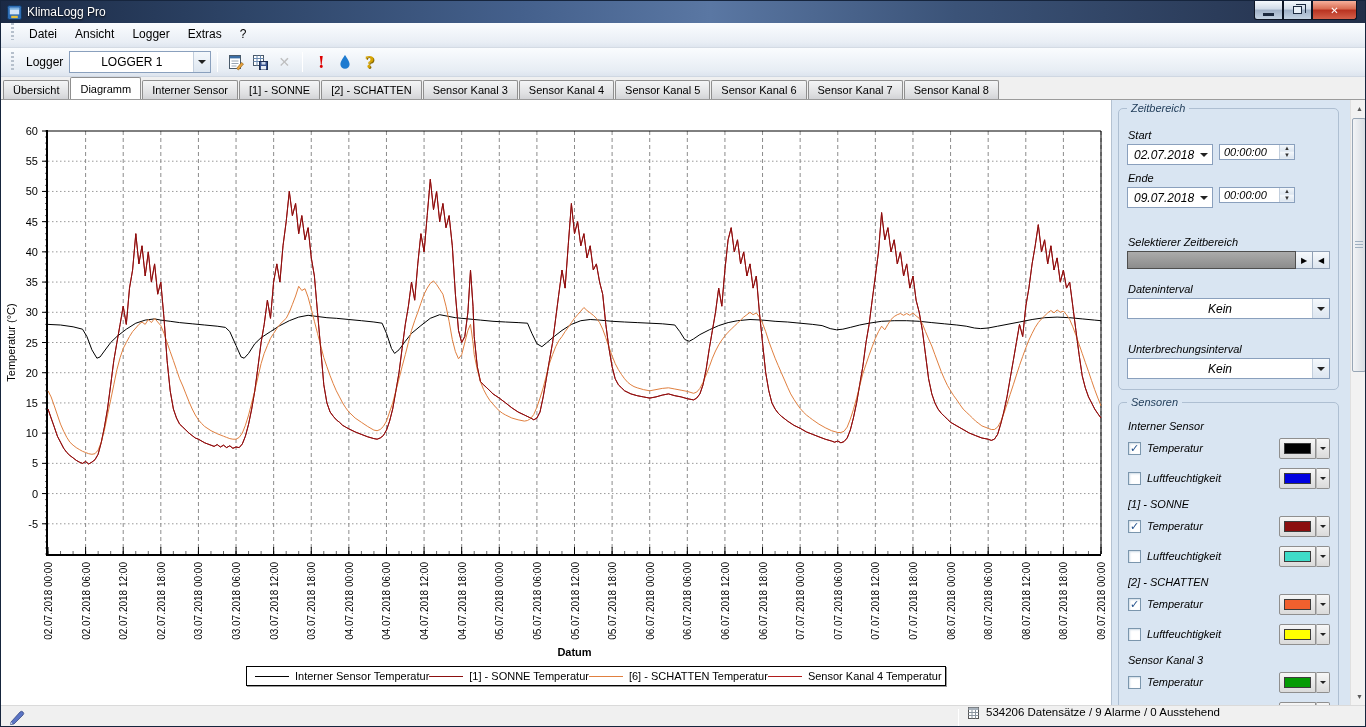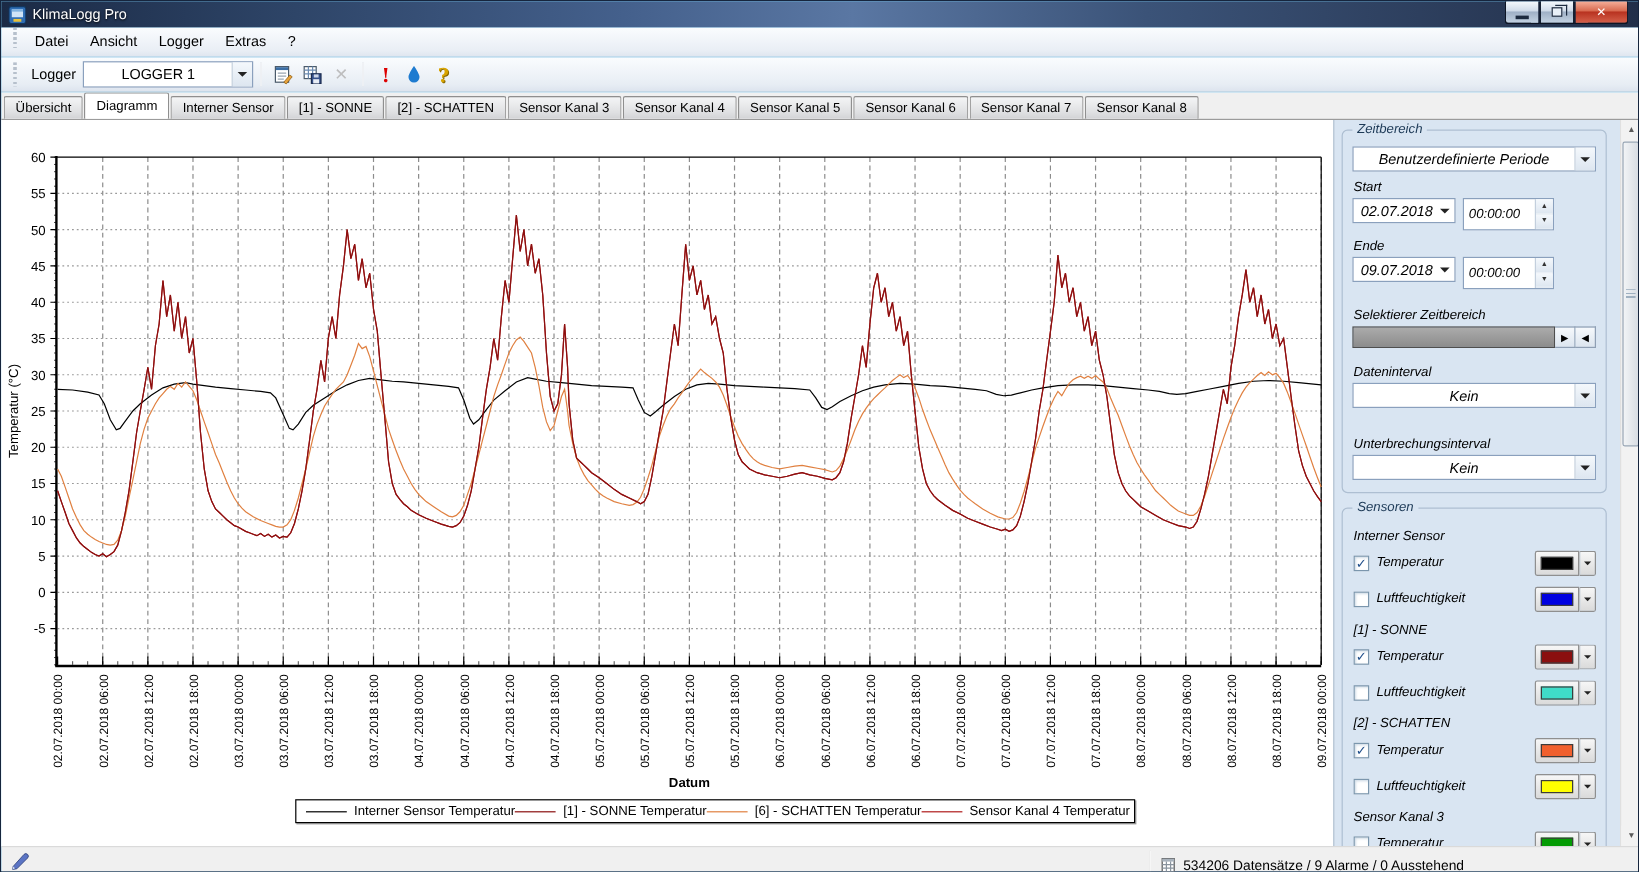--- a/index.html
+++ b/index.html
@@ -1,18 +1,18 @@
 <!DOCTYPE html>
 <html><head>
 <meta charset="utf-8">
 <style>
   * { box-sizing: border-box; margin:0; padding:0; }
   html,body { width:1366px; height:727px; overflow:hidden; }
   body { font-family:"Liberation Sans","DejaVu Sans",sans-serif; font-size:11px; color:#000; }
-  .window { position:relative; width:1366px; height:727px; background:#7dd3fc; overflow:hidden; border:1px solid #16253d; }
+  .window { position:relative; width:1366px; height:727px; background:#c4b5fd; overflow:hidden; border:1px solid #16253d; }
 
   
   .titlebar { position:absolute; left:0; top:0; width:100%; height:22px;
     background:linear-gradient(90deg,#1b2a45 0%,#2e4568 18%,#4a6档 0,#44608c 38%,#5a77a3 52%,#3b5378 70%,#222f49 100%);
     background:linear-gradient(90deg,#1b2a45 0%,#2e4568 18%,#44608c 38%,#5a77a3 52%,#3b5378 70%,#222f49 100%);
     display:flex; align-items:center; }
   .app-icon { width:15px; height:15px; margin:0 5px 0 6px; }
   .title-text { color:#fff; font-size:12px; text-shadow:0 1px 2px #000; }
   .caption-btns { position:absolute; right:8px; top:0; display:flex; height:19px; }
   .cap-btn { width:29px; height:19px; border:1px solid #0d1524; border-top:none; display:flex; align-items:center; justify-content:center;
@@ -63,21 +63,21 @@
   .sidebar { position:absolute; left:1110px; top:0; width:256px; height:605px; background:#d9e5f2; border-left:1px solid #b4c2d2; overflow:hidden; }
   .sidebar-inner { position:absolute; left:0; top:0; width:233px; height:100%; padding:8px 6px 0 6px;font-style:italic; }
   .groupbox { border:1px solid #aebfd2; border-radius:5px; padding:8px 8px 10px 8px; margin-bottom:12px; position:relative; }
   .groupbox > .gb-title { position:absolute; top:-7px; left:8px; background:#d9e5f2; padding:0 4px; font-size:11px; color:#1d3a57; }
   .gb-spacer { height:5px; }
   .fld-label { font-size:11px; margin:7px 0 3px 1px; }
   .row { display:flex; gap:6px; }
   .combo.sb { width:100%; height:21px; }
   .combo.date { width:86px; height:21px; }
   .combo.date .arrow-zone { border-left:none; background:transparent; }
-  .timefld { width:76px; height:27px; background:#fff; border:1px solid #8aa0bd; display:flex; align-items:center; }
+  .timefld { width:76px; height:16px; background:#fff; border:1px solid #8aa0bd; display:flex; align-items:center; }
   .timefld .val { flex:1; padding:0 4px; font-size:11px; }
   .spinner { width:15px; height:100%; border-left:1px solid #c3cfdd; display:flex; flex-direction:column; }
   .spin-btn { flex:1; background:linear-gradient(#f4f8fc,#dde6f0); display:flex; align-items:center; justify-content:center; font-size:6px; color:#333; border-bottom:1px solid #e4ebf3; }
   .selbar { display:flex; height:18px; margin-top:3px; }
   .selbar-track { flex:1; border:1px solid #4e4e4e; background:linear-gradient(#ababab,#8c8c8c); }
   .selbar-btn { width:17px; border:1px solid #8f9fb4; border-left:none; background:linear-gradient(#f6f9fc,#dce5ef); display:flex; align-items:center; justify-content:center; font-size:8px; color:#000; }
   .sensor-group-name { font-size:11px; margin:9px 0 5px 1px; }
   .sensor-row { display:flex; align-items:center; margin:4px 0 8px 1px; height:22px; }
   .cb { width:13px; height:13px; background:#fff; border:1px solid #7b96ad; box-shadow:inset 1px 1px 2px #cfdbe6; display:inline-flex; align-items:center; justify-content:center; font-size:11px; color:#23518c; font-weight:bold; margin-right:6px; }
   .sensor-label { font-size:11px; flex:1; }
@@ -91,21 +91,21 @@
   .vscroll { position:absolute; right:0; top:0; width:17px; height:605px; background:#f2f2f2; border-left:1px solid #e0e0e0; }
   .vs-btn { position:absolute; left:0; width:17px; height:17px; display:flex; align-items:center; justify-content:center; font-size:7px; color:#5a5a5a; background:#f2f2f2; }
   .vs-thumb { position:absolute; left:1px; top:18px; width:14px; height:254px; border:1px solid #98a6b5; border-radius:2px;
     background:linear-gradient(90deg,#f2f4f6,#d8dde3); display:flex; align-items:center; justify-content:center; }
   .vs-grip { width:8px; height:8px; background-image:repeating-linear-gradient(#9fb0c0 0 1px,transparent 1px 3px); }
 
   
   .statusbar { position:absolute; left:0; top:704px; width:100%; height:23px; background:#f0f0f0; border-top:1px solid #dadada; display:flex; align-items:center; }
   .sb-pen { margin-left:7px; }
   .sb-sep { position:absolute; left:957px; top:3px; width:1px; height:17px; background:#c8c8c8; border-right:1px solid #fff; }
-  .sb-right { position:absolute; left:966px; top:0; height:100%; display:flex; align-items:flex-end; gap:6px; font-size:11.5px; }
+  .sb-right { position:absolute; left:966px; top:0; height:100%; display:flex; align-items:flex-start; gap:6px; font-size:11.5px; }
 </style>
 </head>
 <body>
 
 <div class="window">
 
   <div class="titlebar">
     <svg class="app-icon" viewBox="0 0 16 16">
       <rect x="0.5" y="0.5" width="15" height="15" rx="2" fill="#2e6db4" stroke="#12365e"></rect>
       <rect x="3" y="3" width="10" height="7" fill="#cfe4f7"></rect>
@@ -527,26 +527,20 @@
           </span>
         </div>
     </div>
 
     <div class="sidebar">
       <div class="sidebar-inner">
 
         <div class="groupbox">
           <span class="gb-title">Zeitbereich</span>
           <div class="gb-spacer"></div>
-          <div class="combo sb">
-            <span class="val">Benutzerdefinierte Periode</span>
-            <span class="arrow-zone">
-                <span class="dn-arrow"></span>
-              </span>
-          </div>
 
           <div class="fld-label">Start</div>
           <div class="row">
             <div class="combo date">
               <span class="val">02.07.2018</span>
               <span class="arrow-zone">
                   <span class="dn-arrow"></span>
                 </span>
             </div>
             <div class="timefld">
@@ -568,21 +562,21 @@
             </div>
             <div class="timefld">
               <span class="val">00:00:00</span>
               <span class="spinner">
                 <span class="spin-btn">▲</span>
                 <span class="spin-btn">▼</span>
               </span>
             </div>
           </div>
 
-          <div class="fld-label" style="margin-top:16px">Selektierer Zeitbereich</div>
+          <div class="fld-label" style="margin-top:28px">Selektierer Zeitbereich</div>
           <div class="selbar">
             <span class="selbar-track"></span>
             <span class="selbar-btn">▶</span>
             <span class="selbar-btn">◀</span>
           </div>
 
           <div class="fld-label" style="margin-top:14px">Dateninterval</div>
           <div class="combo sb">
             <span class="val">Kein</span>
             <span class="arrow-zone">

